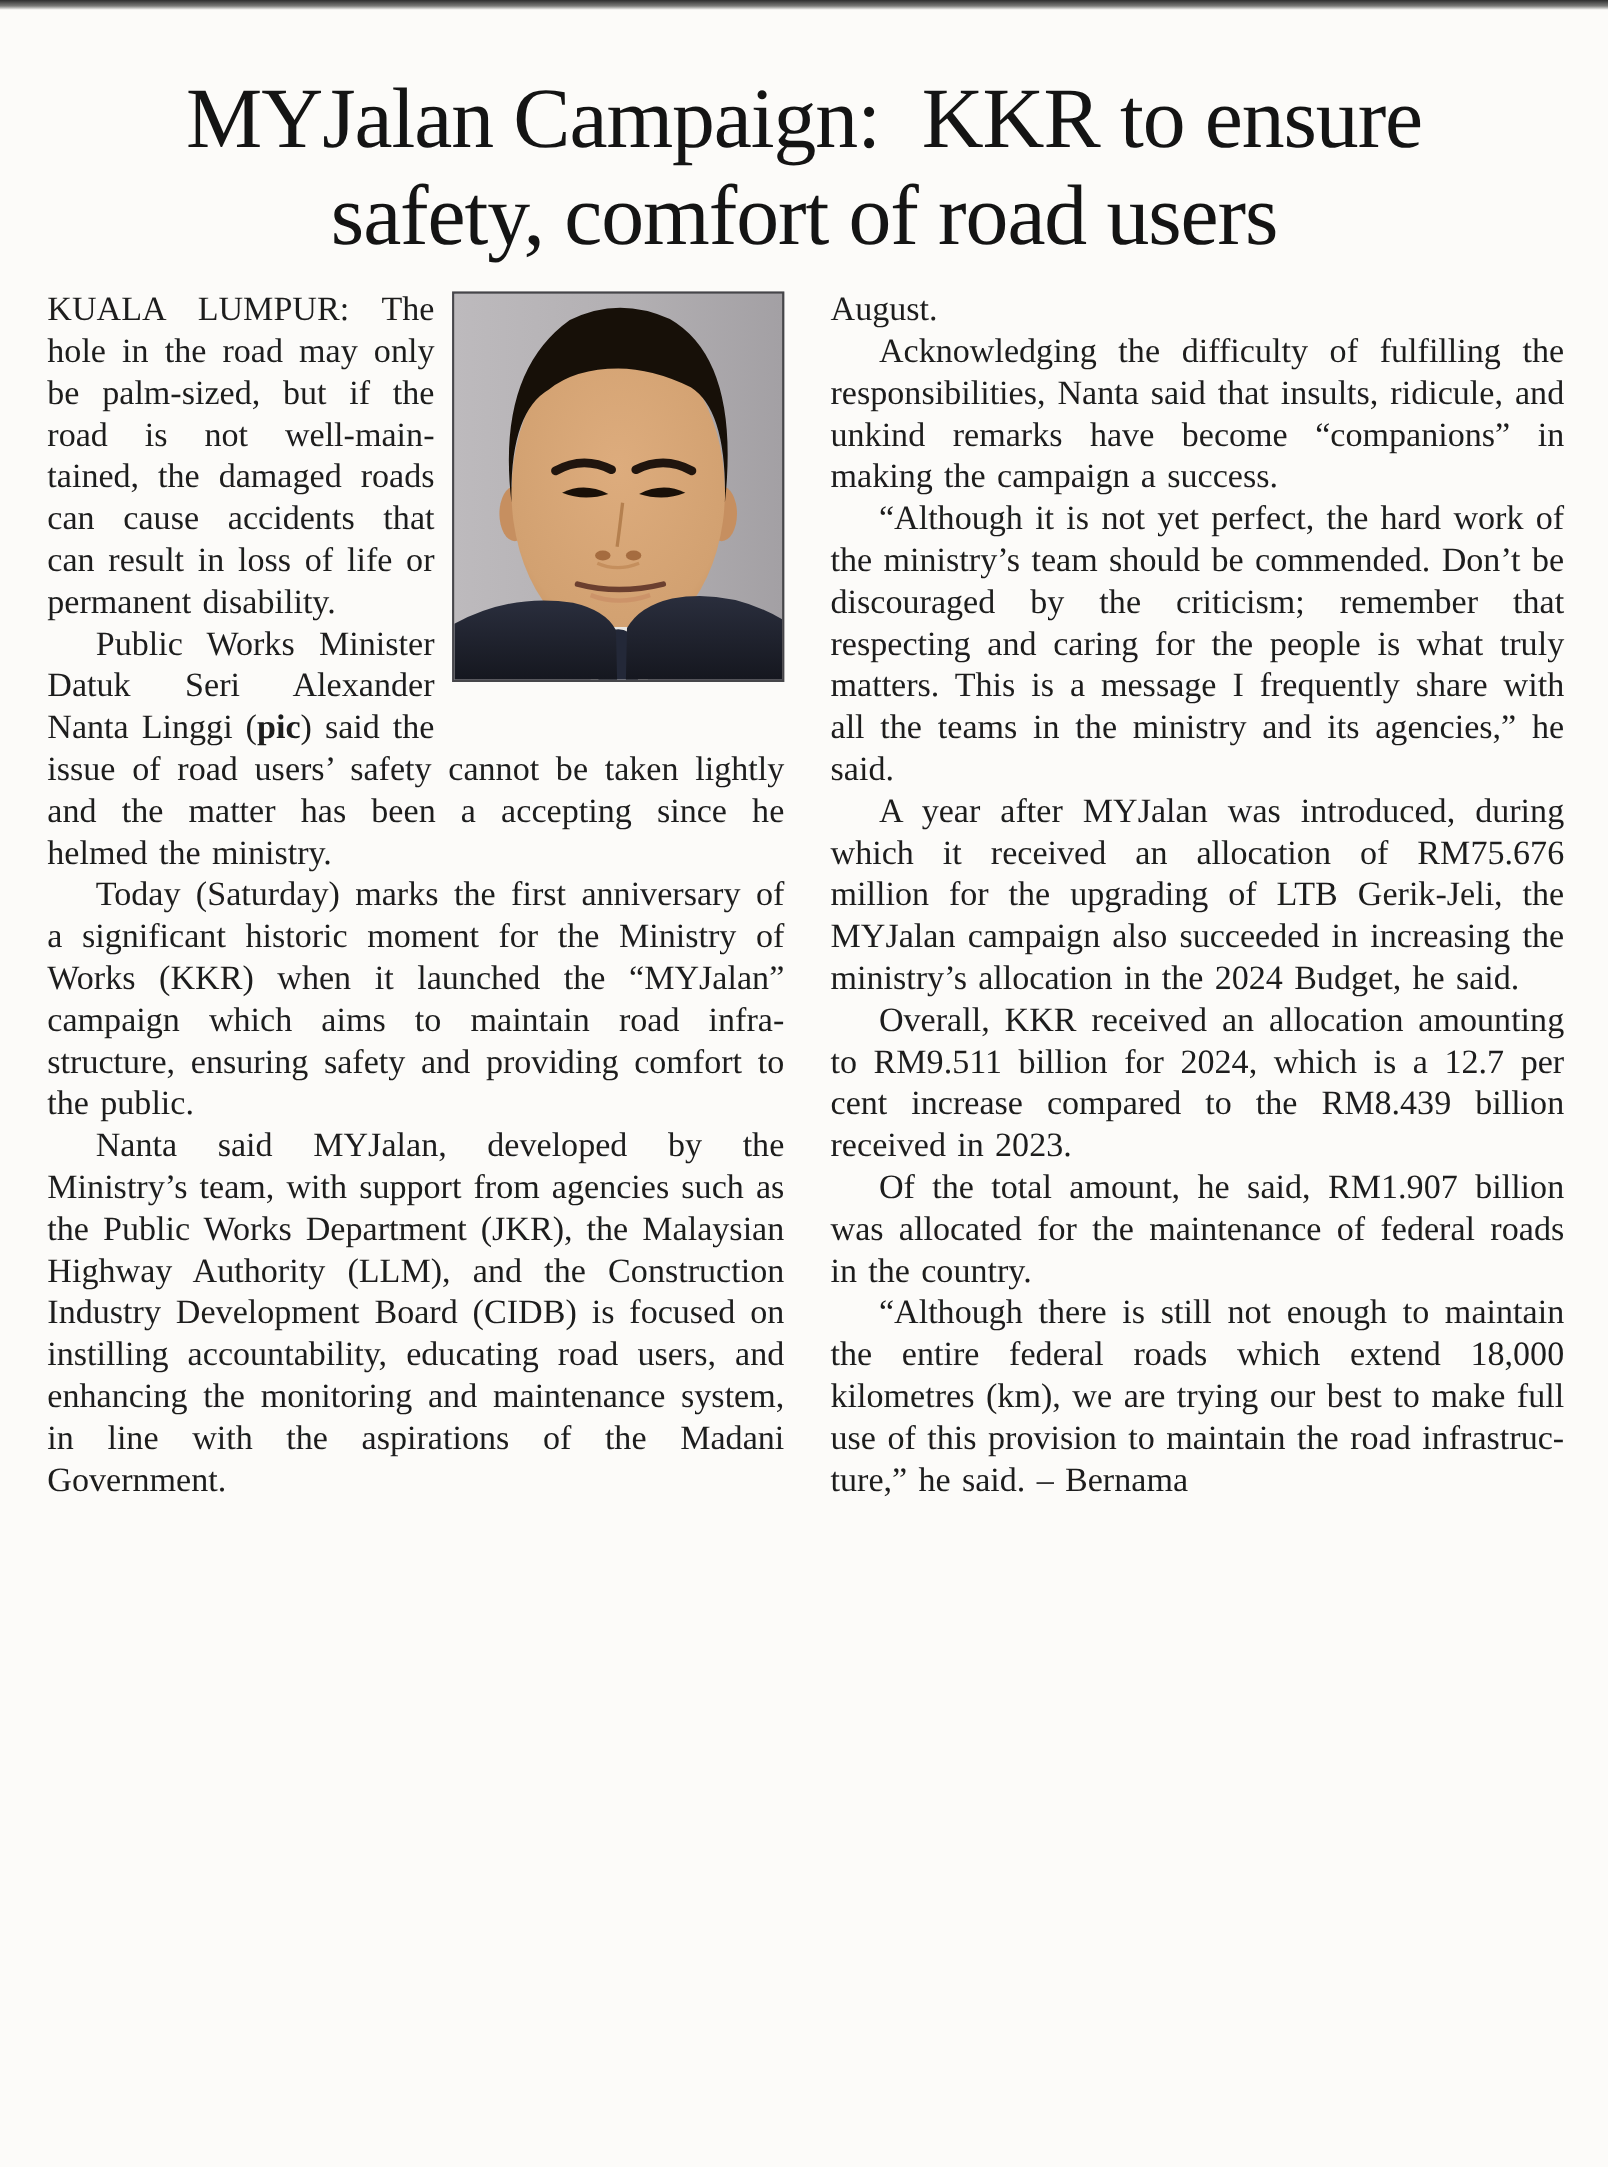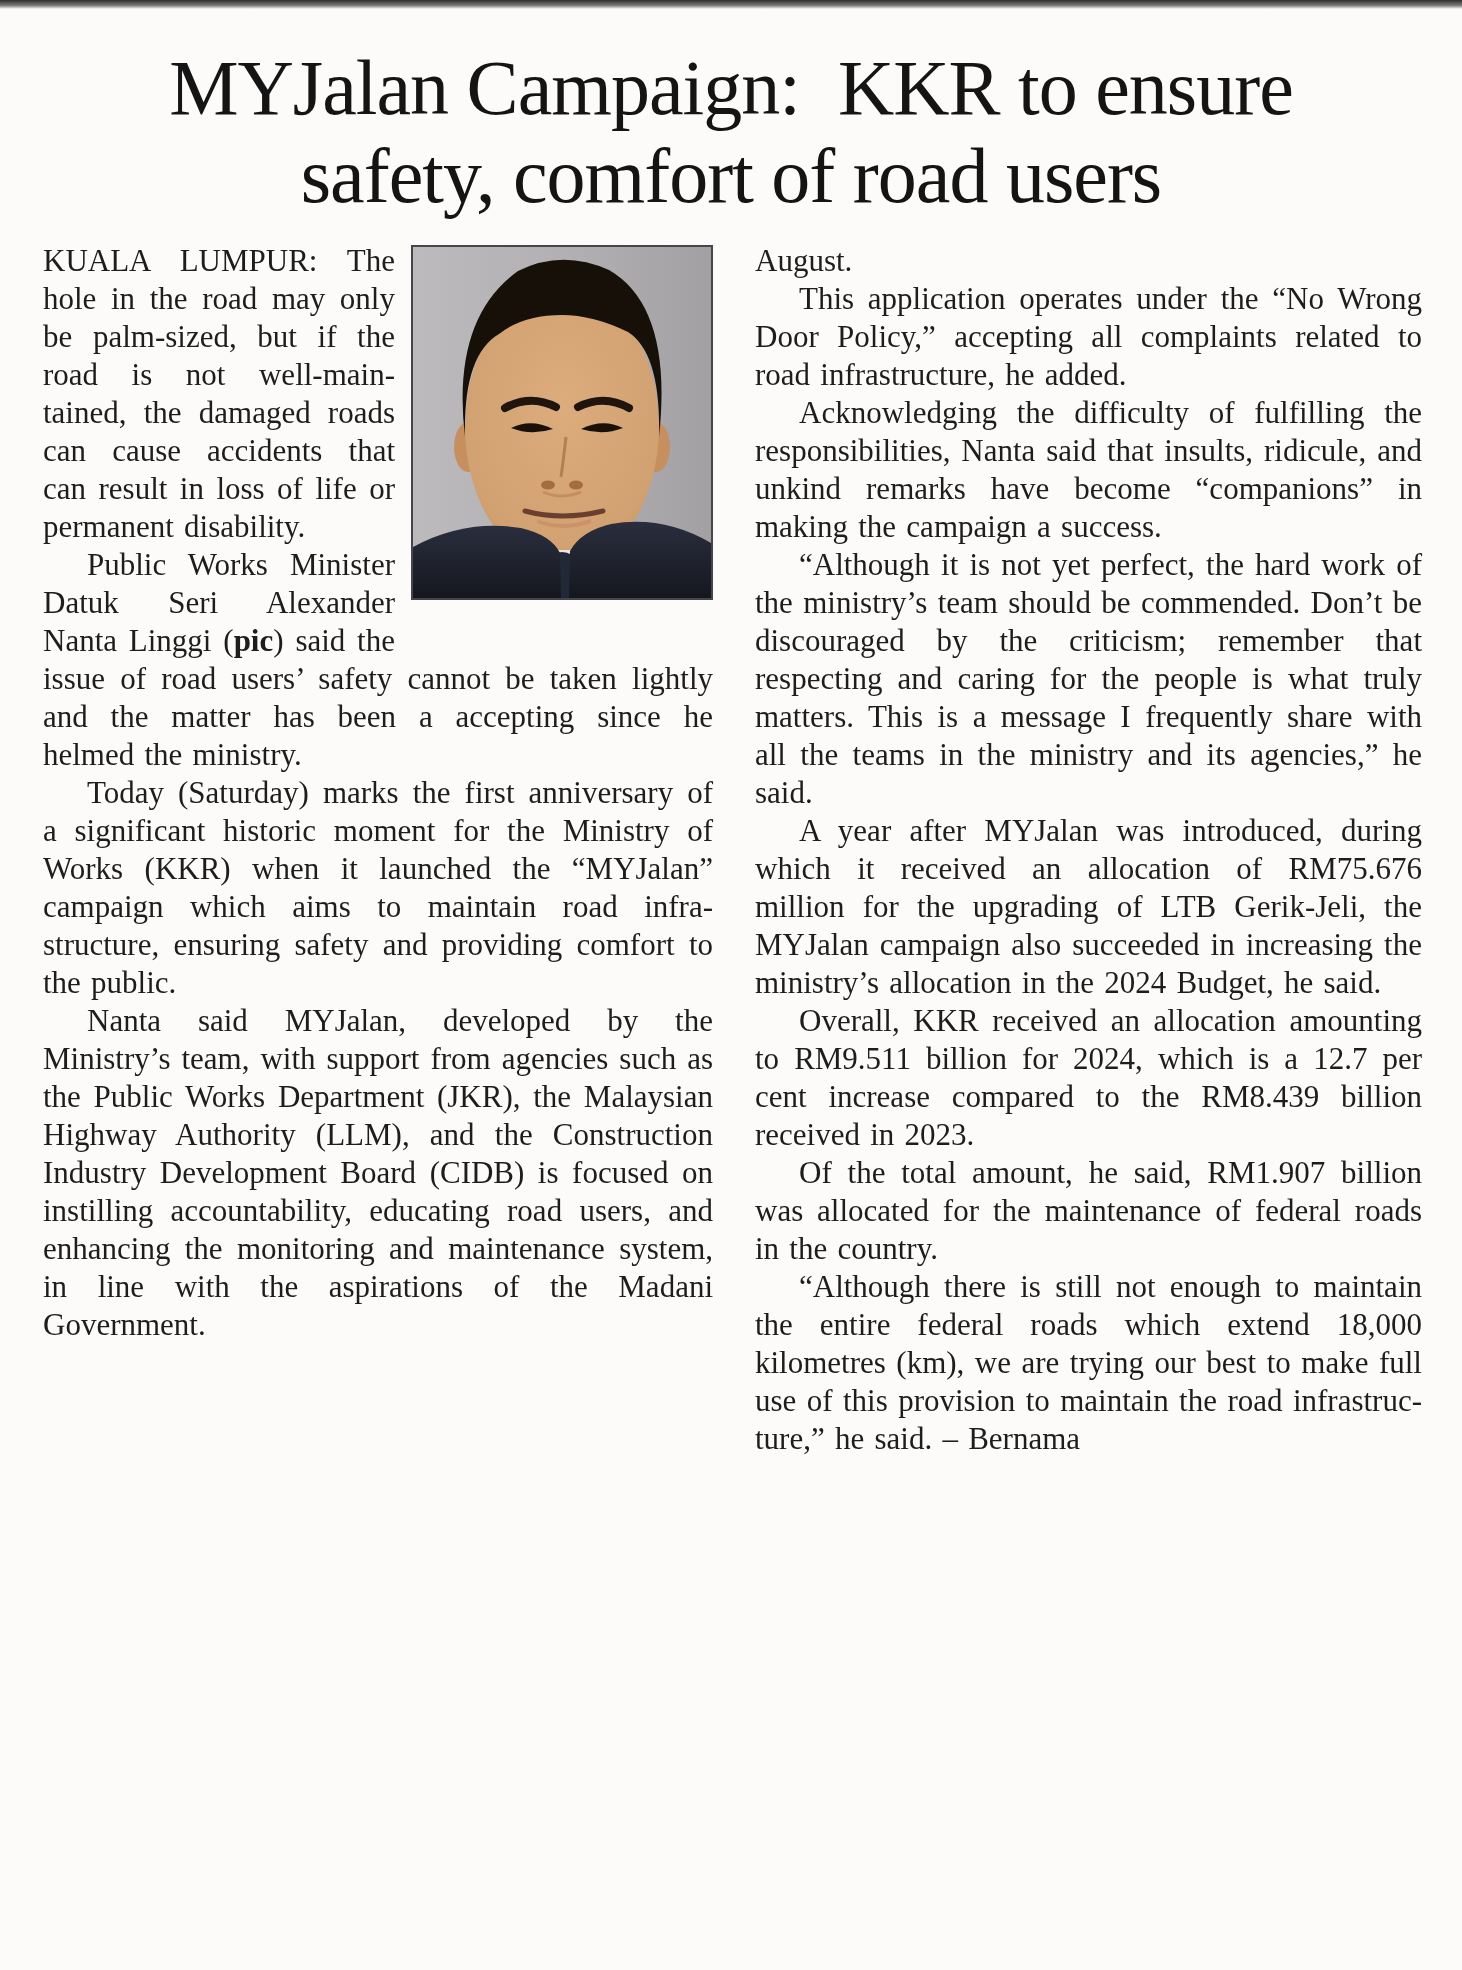--- a/index.html
+++ b/index.html
@@ -7,21 +7,21 @@
   .page{
     position:relative;width:1462px;height:1970px;overflow:hidden;
     background:#fcfbf9;
     font-family:"Liberation Serif",serif;color:#1c1c1c;
   }
   .scan-edge{
     position:absolute;top:0;left:0;right:0;height:9px;
     background:linear-gradient(180deg,#2e2e2e 0%,#7a7a78 60%,#fcfbf9 100%);
   }
   .headline{
-    margin:0;padding:44px 36px 0;text-align:center;
+    margin:0;padding:64px 36px 0;text-align:center;
     font-size:78px;line-height:88px;font-weight:400;letter-spacing:-1px;color:#141414;
   }
   .hl-line{display:block;}
   .columns{
     display:flex;margin-top:22px;padding:0 40px 0 43px;gap:42px;
     hyphens:auto;-webkit-hyphens:auto;
   }
   .col{
     text-align:justify;font-size:31px;line-height:38px;word-spacing:2.5px;color:#1d1d1d;
   }
@@ -95,21 +95,20 @@
 
     <p class="para"><span>KUALA LUMPUR: The hole in the road may only be palm-sized, but if the road is not well-main­tained, the dam­aged roads can cause accidents that can result in loss of life or permanent disability.</span></p>
         <p class="para indent"><span>Public Works Minister Datuk Seri Alexander Nanta Linggi (</span><b>pic</b><span>) said the issue of road users’ safety cannot be taken lightly and the matter has been a accepting since he helmed the ministry.</span></p>
         <p class="para indent"><span>Today (Saturday) marks the first anniversary of a significant historic moment for the Ministry of Works (KKR) when it launched the “MYJalan” cam­paign which aims to maintain road infra­structure, ensuring safety and providing comfort to the public.</span></p>
         <p class="para indent"><span>Nanta said MYJalan, developed by the Ministry’s team, with support from agen­cies such as the Public Works Department (JKR), the Malaysian Highway Authority (LLM), and the Construction Industry Development Board (CIDB) is focused on instilling accountability, educating road users, and enhancing the monitoring and maintenance system, in line with the aspirations of the Madani Government.</span></p>
       </div>
 
     <div class="col col-right" id="col-right">
 
     <p class="para"><span>August.</span></p>
-        <p class="para indent"><span>This application operates under the “No Wrong Door Policy,” accepting all complaints related to road infrastructure, he added.</span></p>
         <p class="para indent"><span>Acknowledging the difficulty of ful­filling the responsibilities, Nanta said that insults, ridicule, and unkind remarks have become “companions” in making the campaign a success.</span></p>
         <p class="para indent"><span>“Although it is not yet perfect, the hard work of the ministry’s team should be commended. Don’t be discouraged by the criticism; remember that respecting and caring for the people is what truly matters. This is a message I frequently share with all the teams in the ministry and its agencies,” he said.</span></p>
         <p class="para indent"><span>A year after MYJalan was introduced, during which it received an allocation of RM75.676 million for the upgrading of LTB Gerik-Jeli, the MYJalan campaign also succeeded in increasing the min­istry’s allocation in the 2024 Budget, he said.</span></p>
         <p class="para indent"><span>Overall, KKR received an allocation amounting to RM9.511 billion for 2024, which is a 12.7 per cent increase compared to the RM8.439 billion received in 2023.</span></p>
         <p class="para indent"><span>Of the total amount, he said, RM1.907 billion was allocated for the maintenance of federal roads in the country.</span></p>
         <p class="para indent"><span>“Although there is still not enough to maintain the entire federal roads which extend 18,000 kilometres (km), we are trying our best to make full use of this provision to maintain the road infrastruc­ture,” he said. – Bernama</span></p>
       </div>
   </div>
 </div>
 

